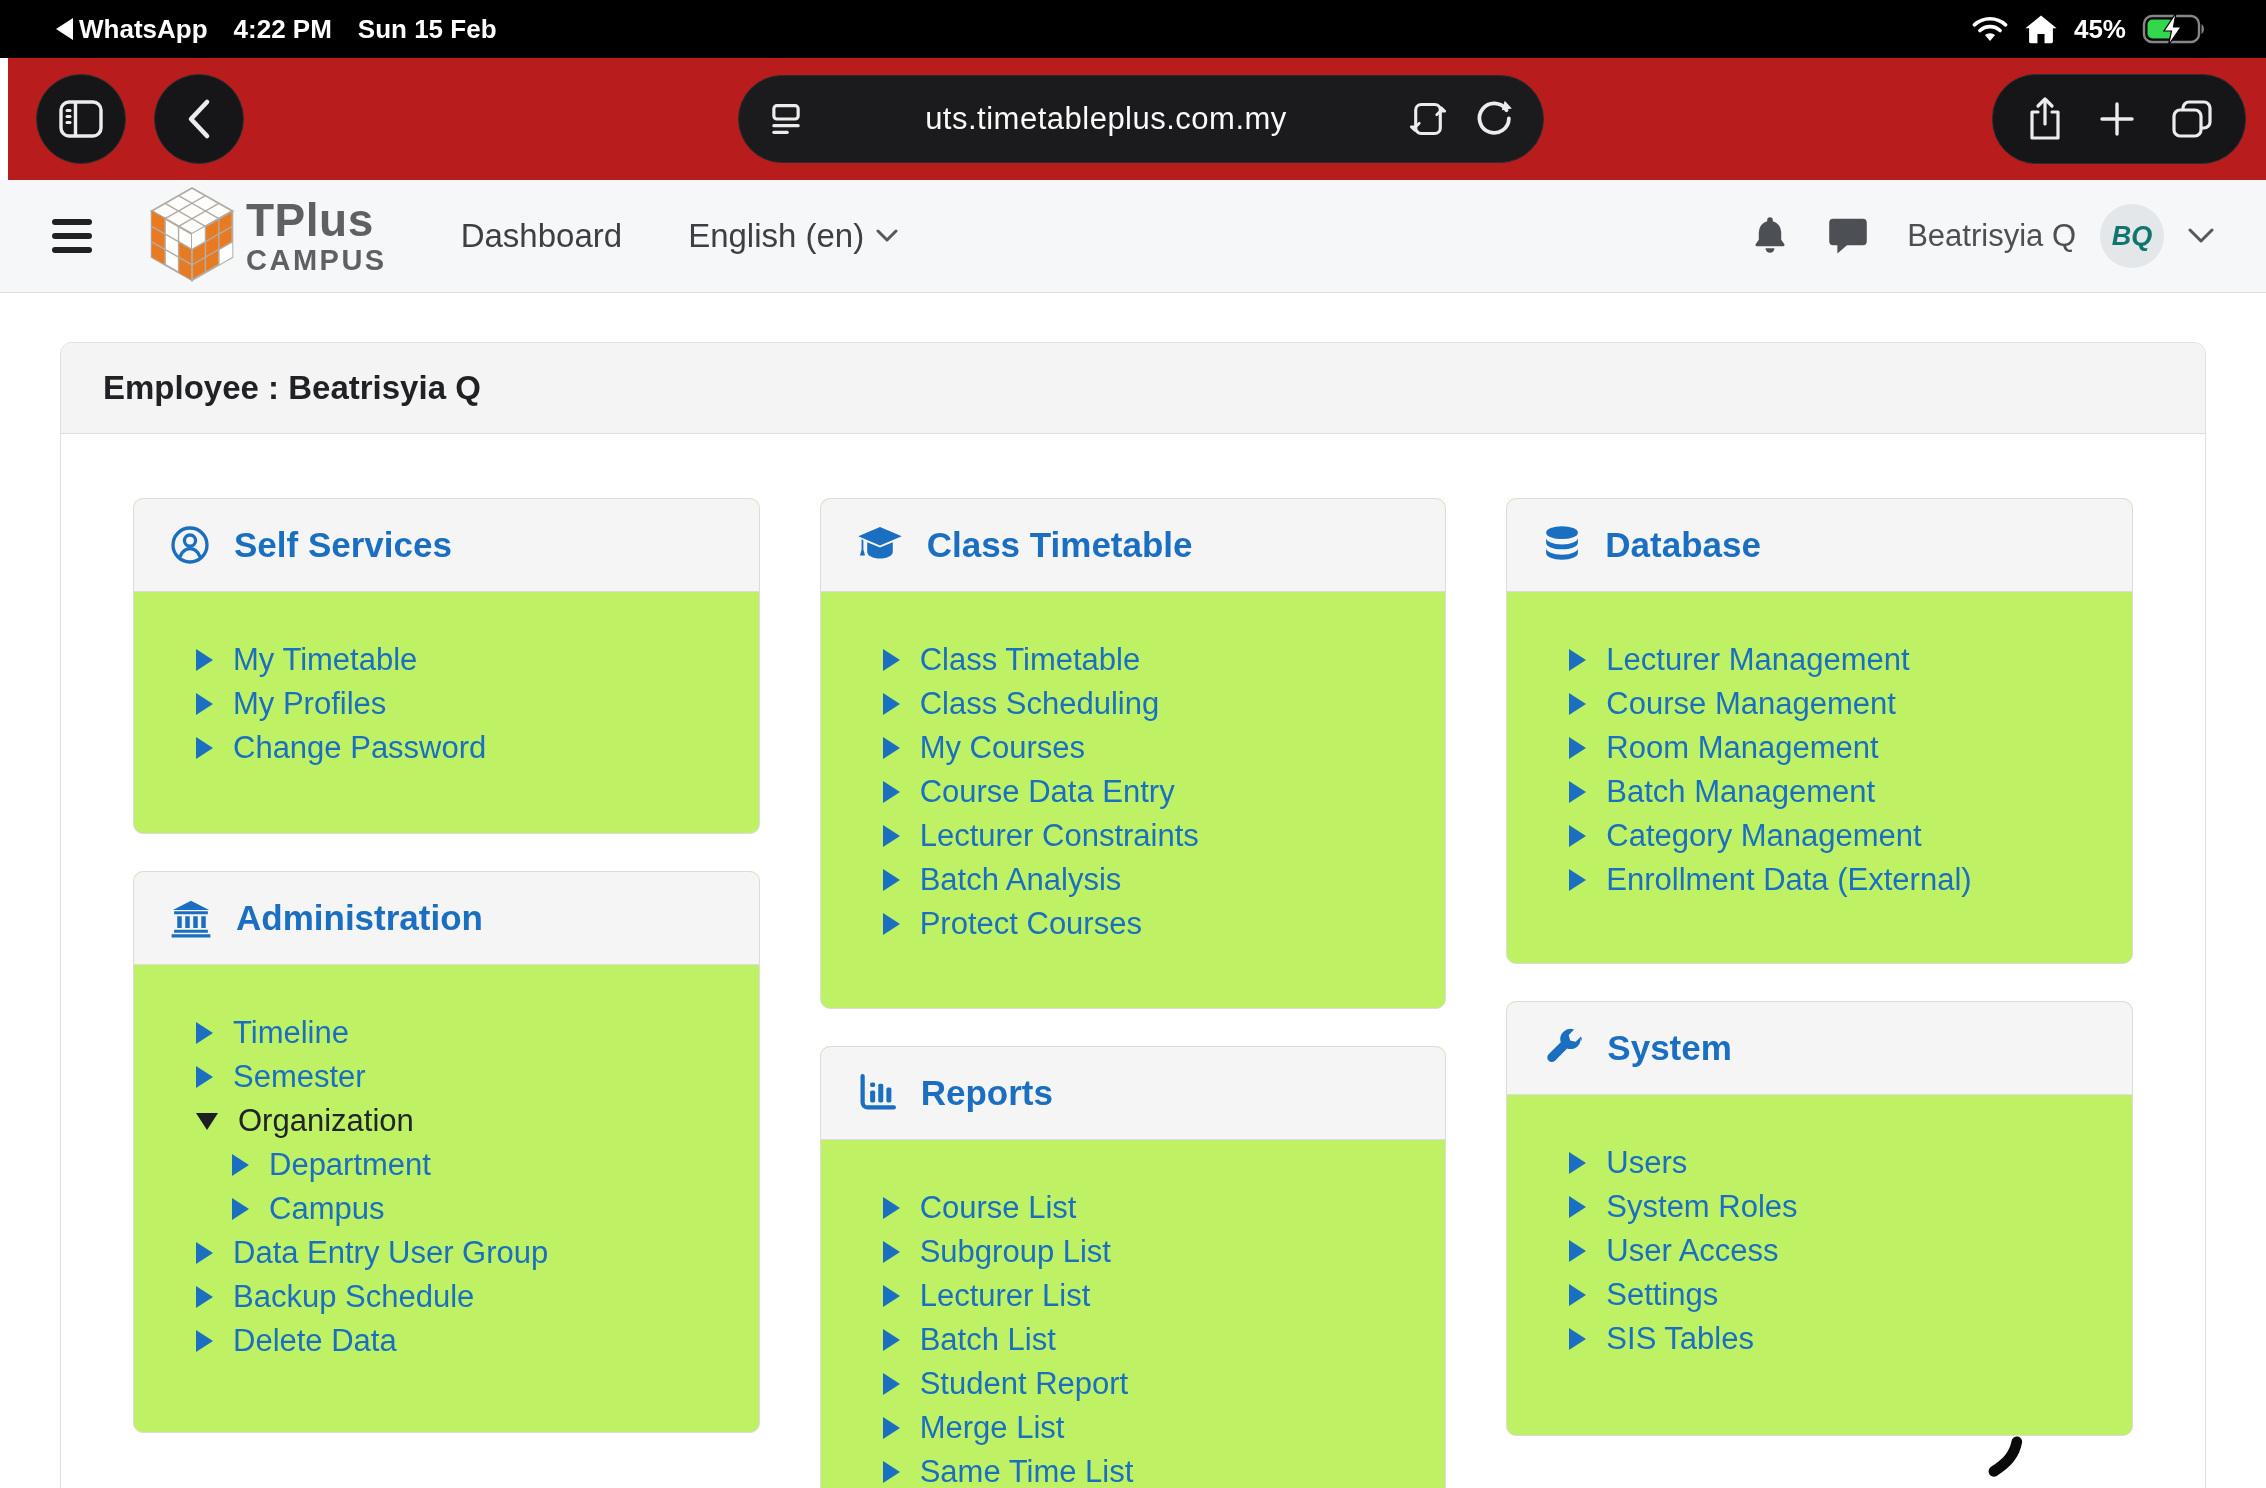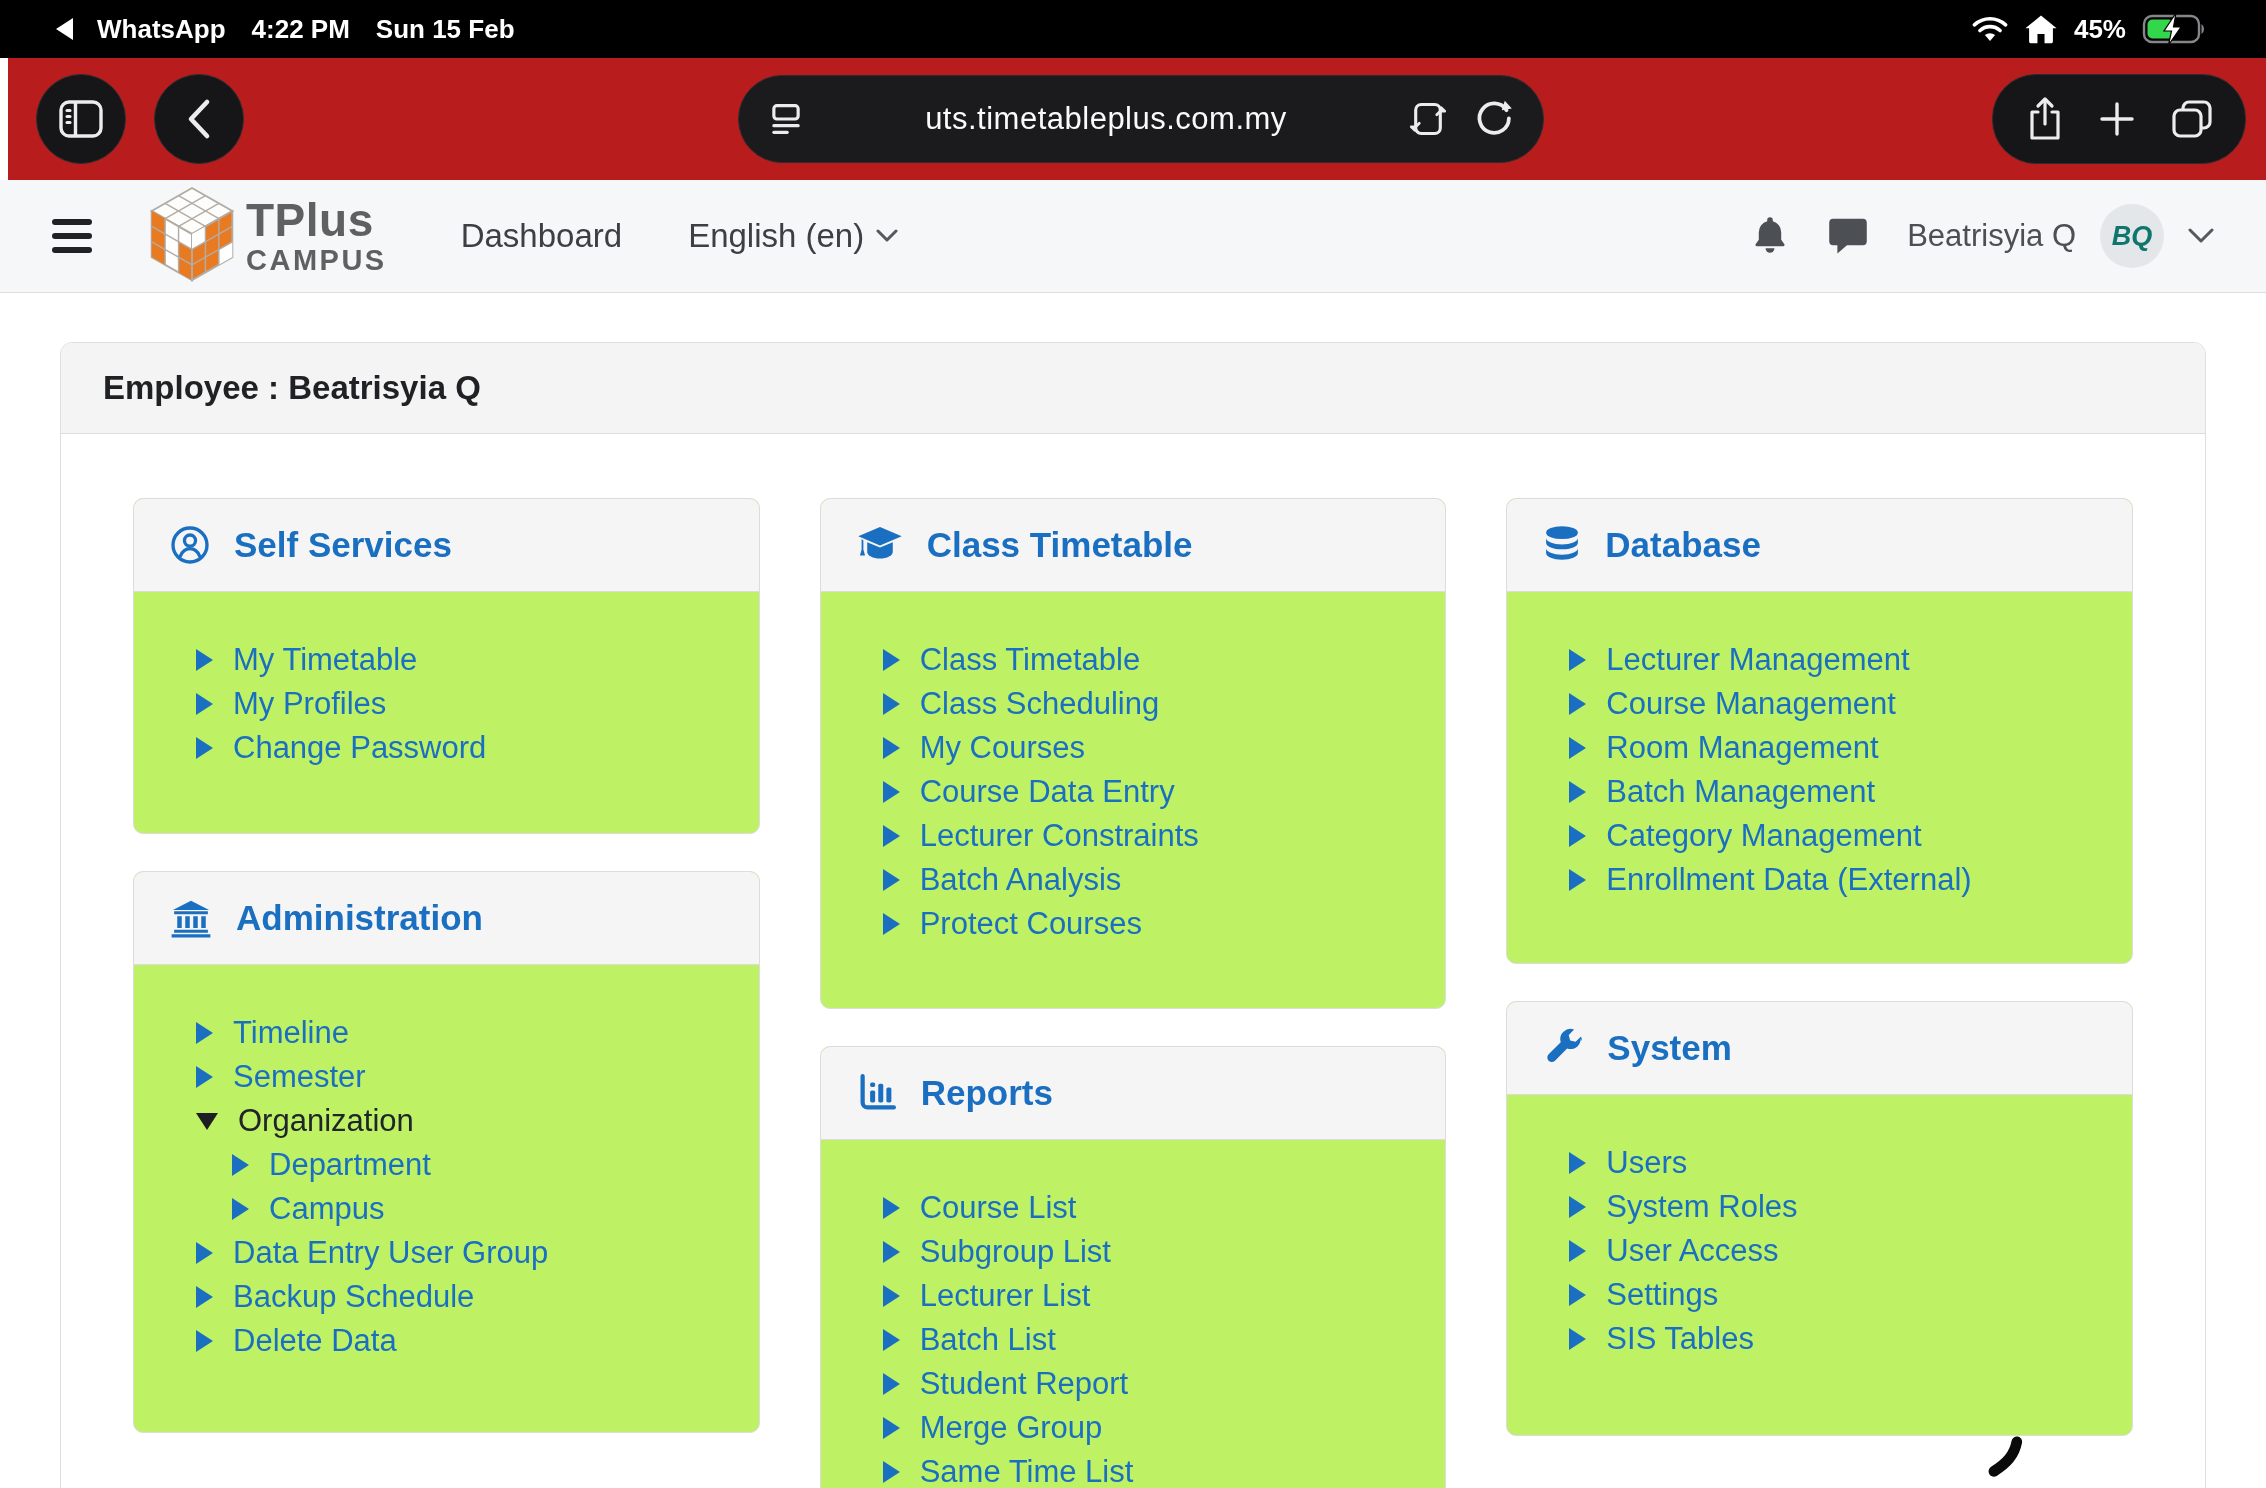--- a/index.html
+++ b/index.html
@@ -83,21 +83,21 @@
   .menu-item.expanded .lbl{color:#212529;}
   .menu-item.indent{margin-left:36px;}
   
   .pen-mark{position:absolute;left:1975px;top:1432px;}
 </style>
 </head>
 <body>
 
 <div class="status-bar">
   <div class="sb-left">
-    <span style="display:flex;align-items:center;gap:24px;">
+    <span style="display:flex;align-items:center;gap:6px;">
       <span class="tri-left"></span>
       <span>WhatsApp</span>
     </span>
     <span>4:22 PM</span>
     <span class="sb-date">Sun 15 Feb</span>
   </div>
   <div class="sb-right">
     <svg width="36" height="28" viewBox="0 0 24 18">
       <path d="M1.6 6.2a15.4 15.4 0 0 1 20.8 0" stroke="#fff" stroke-width="2.4" fill="none" stroke-linecap="round"></path>
       <path d="M5.3 10a10 10 0 0 1 13.4 0" stroke="#fff" stroke-width="2.4" fill="none" stroke-linecap="round"></path>
@@ -391,21 +391,21 @@
             <div class="menu-item">
               <span class="marker"></span>
               <span class="lbl">Batch List</span>
             </div>
             <div class="menu-item">
               <span class="marker"></span>
               <span class="lbl">Student Report</span>
             </div>
             <div class="menu-item">
               <span class="marker"></span>
-              <span class="lbl">Merge Group</span>
+              <span class="lbl">Merge List</span>
             </div>
             <div class="menu-item">
               <span class="marker"></span>
               <span class="lbl">Same Time List</span>
             </div>
           </div>
       </div>
     </div>
 
     <div class="col">

